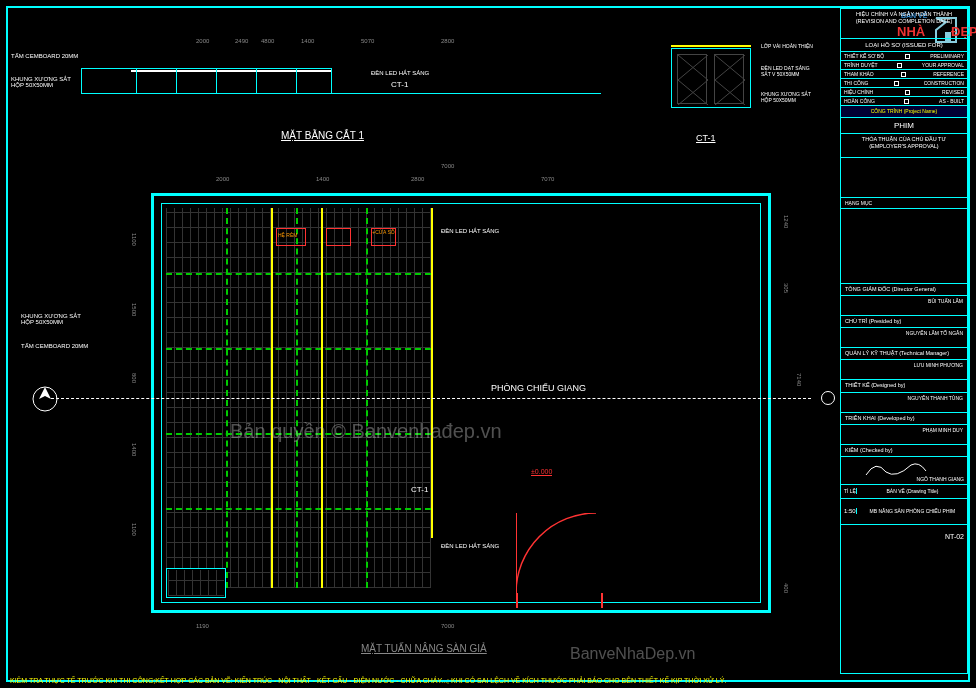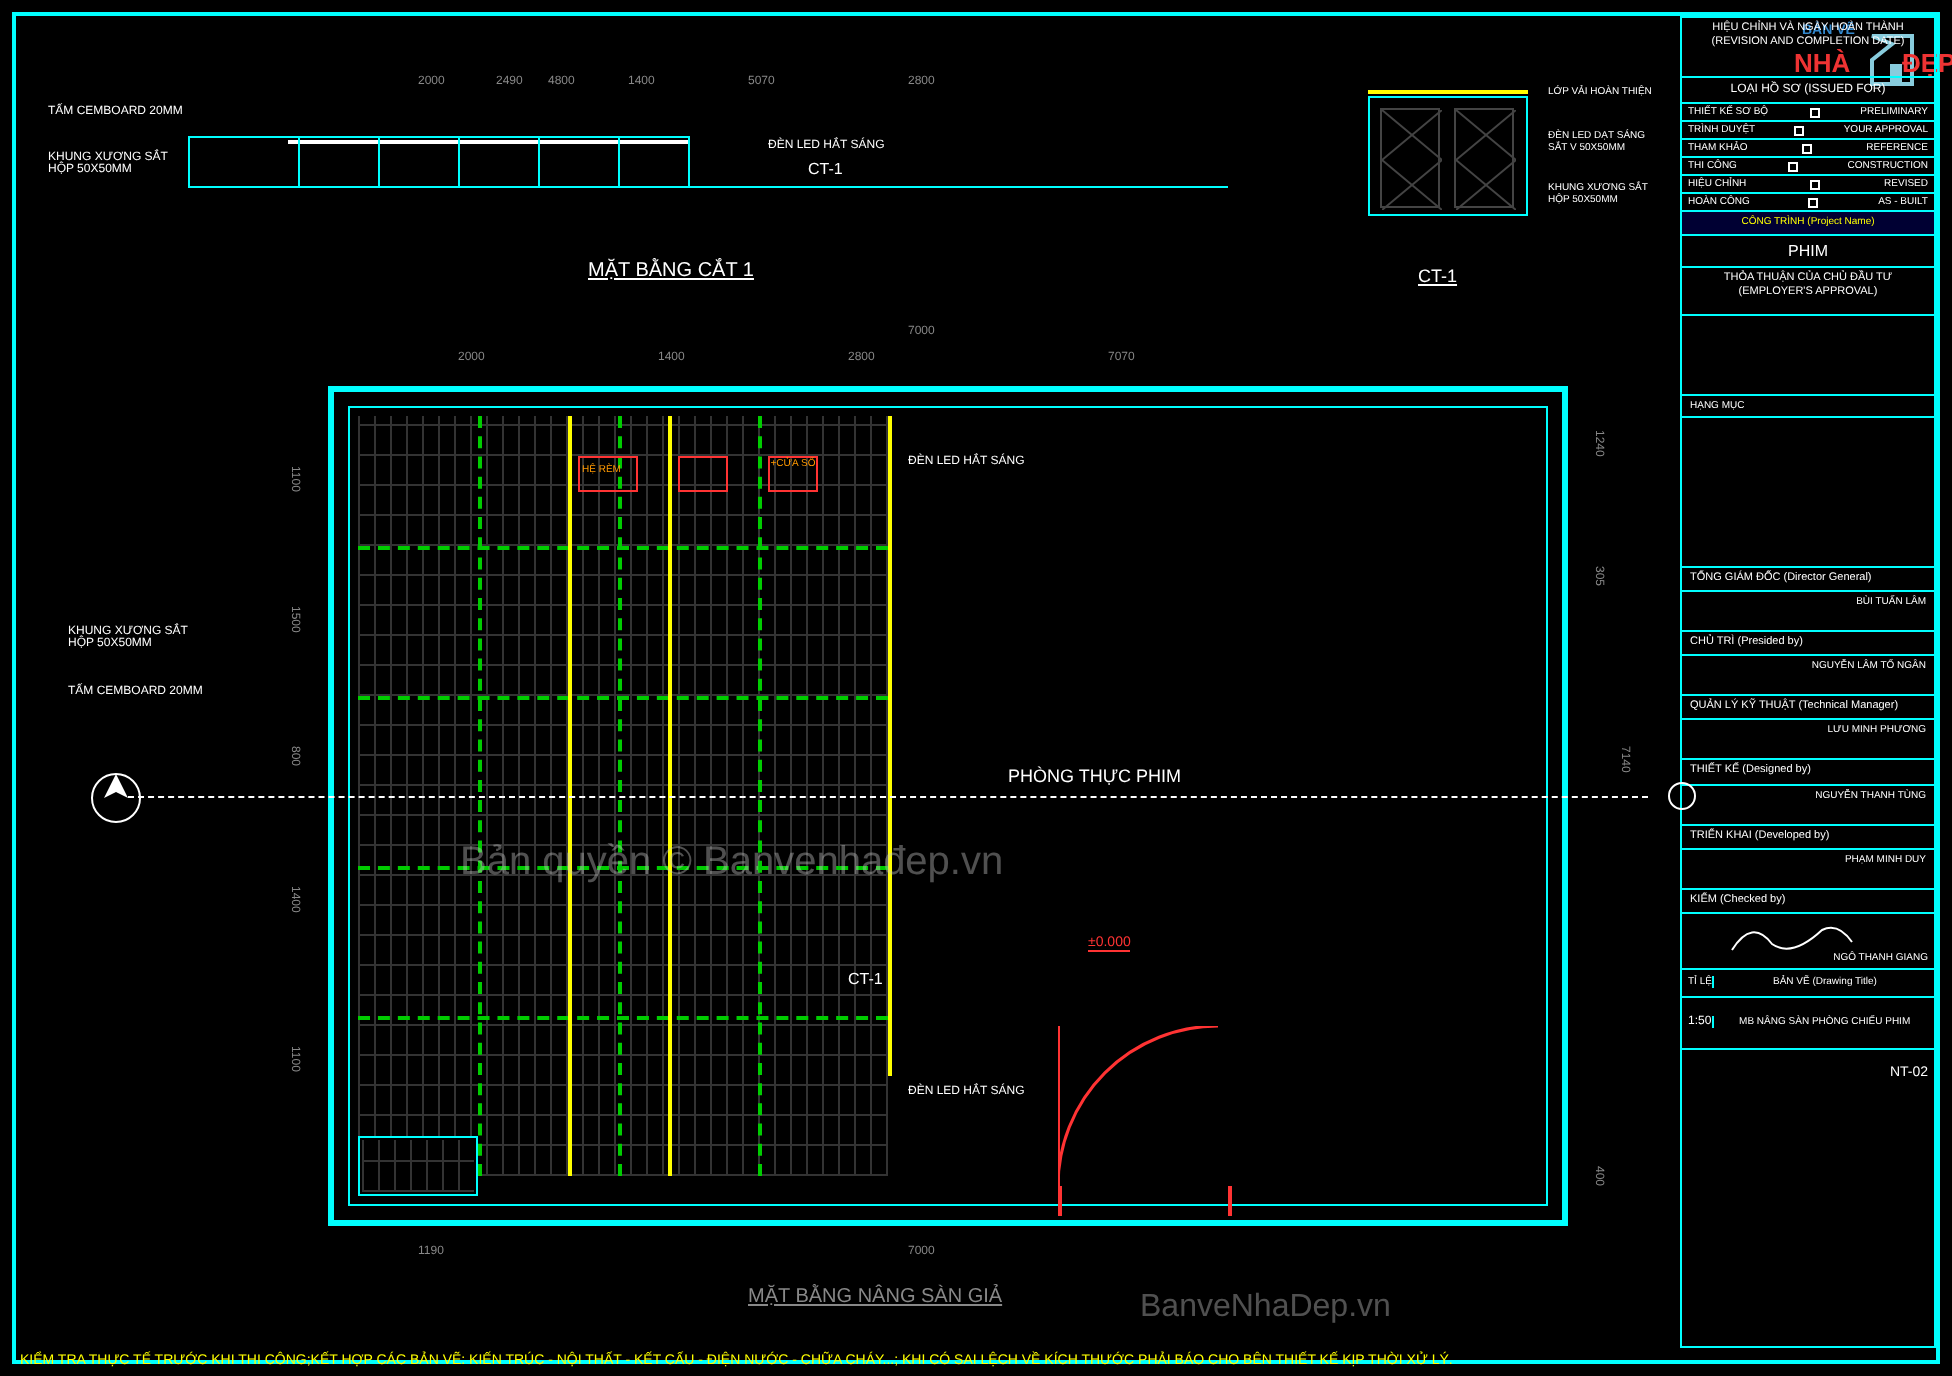--- a/index.html
+++ b/index.html
@@ -6,21 +6,21 @@
 body { background:#000; font-family:Arial,sans-serif; overflow:hidden; width:976px; height:688px; position:relative; }
 .frame { position:absolute; border:2px solid #0ff; }
 .outer { left:6px; top:6px; width:964px; height:676px; }
 .titleblock { position:absolute; right:8px; top:8px; width:128px; height:666px; border:1px solid #0ff; }
 .tb-sec { border-bottom:1px solid #0ff; padding:2px 4px; color:#fff; font-size:5.5px; line-height:1.3; }
 .tb-row { display:flex; justify-content:space-between; align-items:center; border-bottom:1px solid #0ff; padding:1px 3px; }
 .tb-lbl { color:#fff; font-size:5px; }
 .tb-chk { width:5px; height:5px; border:1px solid #fff; display:inline-block; margin:0 2px; }
 .tb-val { color:#fff; font-size:5px; }
 .tb-head { color:#fff; font-size:6px; text-align:center; padding:3px; border-bottom:1px solid #0ff; }
-.drawing { position:absolute; left:24px; top:8px; width:826px; height:650px; }
+.drawing { position:absolute; left:11px; top:8px; width:826px; height:650px; }
 .section-view { position:absolute; }
 .txt { color:#fff; font-size:7px; position:absolute; white-space:nowrap; }
 .dim { color:#888; font-size:6px; }
 .line-cyan { position:absolute; background:#0ff; }
 .line-wht { position:absolute; background:#fff; }
 .line-yel { position:absolute; background:#ff0; }
 .line-red { position:absolute; background:#f33; }
 .line-dash { position:absolute; border-top:1px dashed #0ff; height:0; }
 .hatch { position:absolute; background-image:repeating-linear-gradient(90deg,#333 0,#333 1px,transparent 1px,transparent 8px),repeating-linear-gradient(0deg,#333 0,#333 1px,transparent 1px,transparent 15px); }
 .grn-dash { position:absolute; border-top:2px dashed #0c0; height:0; }
@@ -194,21 +194,21 @@
 
     <div class="line-yel" style="left:160px;top:35px;width:2px;height:380px"></div>
     <div class="line-yel" style="left:210px;top:35px;width:2px;height:380px"></div>
     <div class="line-yel" style="left:320px;top:35px;width:2px;height:330px"></div>
 
     <div style="position:absolute;left:165px;top:55px;width:30px;height:18px;border:1px solid #f33"></div>
     <div style="position:absolute;left:215px;top:55px;width:25px;height:18px;border:1px solid #f33"></div>
     <div style="position:absolute;left:260px;top:55px;width:25px;height:18px;border:1px solid #f33;color:#f90;font-size:5px;text-align:center">+CỬA SỔ</div>
     <div class="txt" style="left:167px;top:59px;font-size:5px;color:#f90">HỆ RÈM</div>
 
-    <div class="txt" style="left:380px;top:210px;font-size:9px">PHÒNG THỰC PHIM</div>
+    <div class="txt" style="left:380px;top:210px;font-size:9px">PHÒNG CHIẾU GIANG</div>
     <div class="txt" style="left:420px;top:295px;font-size:7px;color:#f33;border-bottom:1px solid #f33">±0.000</div>
 
     <div style="position:absolute;left:405px;top:340px;width:80px;height:80px">
       <svg width="80" height="80">
           <path d="M0 80 A80 80 0 0 1 80 0" stroke="#f33" fill="none" stroke-width="1.5"></path>
           <line x1="0" y1="0" x2="0" y2="80" stroke="#f33" stroke-width="2"></line>
         </svg>
     </div>
     <div class="line-red" style="left:405px;top:420px;width:2px;height:15px"></div>
     <div class="line-red" style="left:490px;top:420px;width:2px;height:15px"></div>
@@ -247,21 +247,21 @@
     <div class="txt dim" style="left:20px;top:350px;writing-mode:vertical-rl">1100</div>
 
     <div class="txt dim" style="left:672px;top:42px;writing-mode:vertical-rl">1240</div>
     <div class="txt dim" style="left:672px;top:110px;writing-mode:vertical-rl">305</div>
     <div class="txt dim" style="left:685px;top:200px;writing-mode:vertical-rl">7140</div>
     <div class="txt dim" style="left:672px;top:410px;writing-mode:vertical-rl">400</div>
 
     <div style="position:absolute;left:55px;top:395px;width:60px;height:30px;border:1px solid #0ff;background:#000"></div>
     <div class="hatch" style="left:57px;top:397px;width:56px;height:26px"></div>
 
-    <div class="title-u" style="left:250px;top:470px;font-size:10px;color:#888">MẶT BẰNG NÂNG SÀN GIẢ</div>
+    <div class="title-u" style="left:250px;top:470px;font-size:10px;color:#888">MẶT TUẤN NÂNG SÀN GIẢ</div>
   </div>
 
 </div>
 
 <div class="wm" style="left:230px;top:420px">Bản quyền © Banvenhađep.vn</div>
 <div class="wm" style="left:570px;top:645px;font-size:16px">BanveNhaDep.vn</div>
 
 <div class="footer">KIỂM TRA THỰC TẾ TRƯỚC KHI THI CÔNG;KẾT HỢP CÁC BẢN VẼ: KIẾN TRÚC - NỘI THẤT - KẾT CẤU - ĐIỆN NƯỚC - CHỮA CHÁY...; KHI CÓ SAI LỆCH VỀ KÍCH THƯỚC PHẢI BÁO CHO BÊN THIẾT KẾ KỊP THỜI XỬ LÝ.</div>
 
 </body></html>

